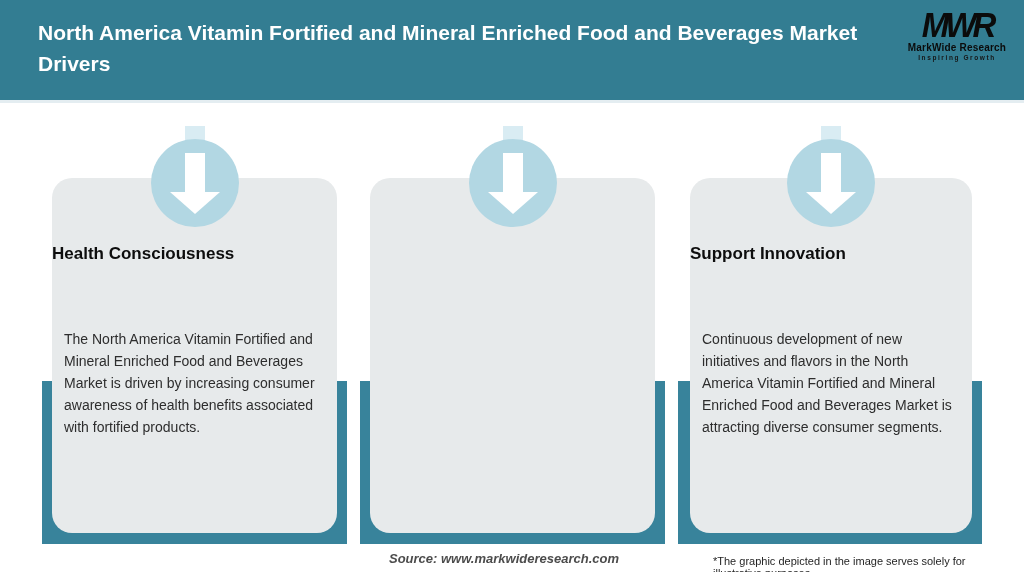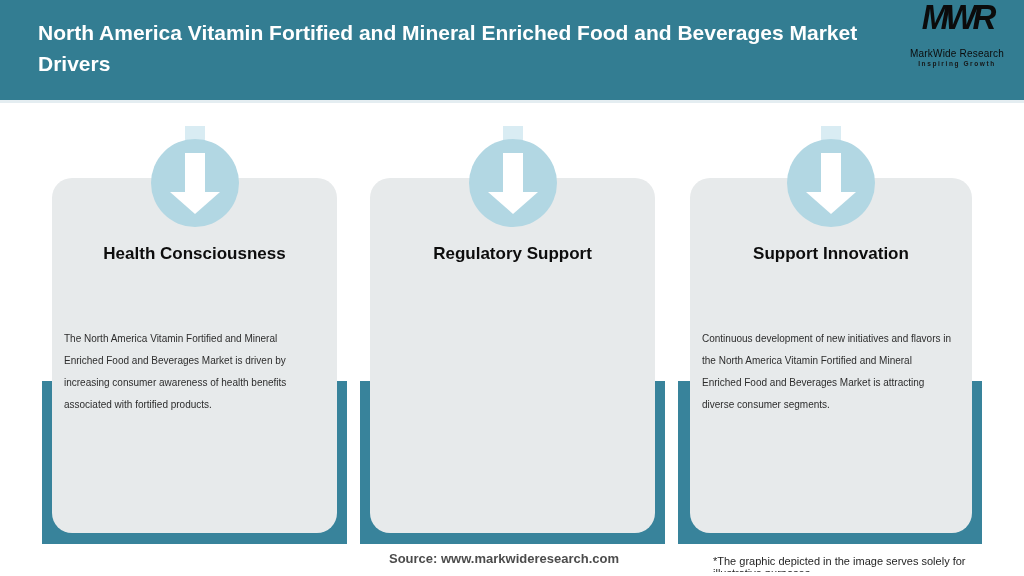--- a/index.html
+++ b/index.html
@@ -7,54 +7,54 @@
   body { font-family:"Liberation Sans", sans-serif; background:#ffffff; }
   .stage { position:relative; width:1024px; height:572px; background:#ffffff; overflow:hidden; }
 
   
   .header { position:absolute; top:0; left:0; width:1024px; height:100px; background:#337d92; }
   .header-underline { position:absolute; top:100px; left:0; width:1024px; height:3px; background:#e4edf1; }
   .header-title {
     position:absolute; left:38px; top:17px; width:860px;
     color:#ffffff; font-size:21px; font-weight:bold; line-height:31px;
   }
-  .logo { position:absolute; top:0; right:8px; width:118px; text-align:center; color:#0b0b0b; }
+  .logo { position:absolute; top:8px; right:8px; width:118px; text-align:center; color:#0b0b0b; }
   .logo-mwr { font-size:33px; font-weight:bold; font-style:italic; letter-spacing:-4px; line-height:34px; transform:scaleY(1.05); }
-  .logo-name { font-size:10px; font-weight:normal; letter-spacing:0.2px; margin-top:14px; color:#0b0b0b; }
+  .logo-name { font-size:10px; font-weight:bold; letter-spacing:0.2px; margin-top:0px; color:#0b0b0b; }
   .logo-tag { font-size:6.5px; font-weight:bold; letter-spacing:1.6px; margin-top:1px; color:#161616; }
 
   
   .band { position:absolute; top:381px; height:163px; background:#38839b; }
   .band-1 { left:42px;  width:305px; }
   .band-2 { left:360px; width:305px; }
   .band-3 { left:678px; width:304px; }
 
   
   .card { position:absolute; top:178px; height:355px; background:#e7eaeb; border-radius:20px; }
   .card-1 { left:52px;  width:285px; }
   .card-2 { left:370px; width:285px; }
   .card-3 { left:690px; width:282px; }
-  .card-title { margin-top:66px; text-align:center; font-size:17px; font-weight:bold; color:#0d0d0d; }
+  .card-title { margin-top:66px; text-align:left; font-size:17px; font-weight:bold; color:#0d0d0d; }
   .card-body {
     position:absolute; top:150px; left:12px; right:18px;
-    font-size:10px; line-height:22px; color:#2d2d2d;
+    font-size:14px; line-height:22px; color:#2d2d2d;
   }
 
   
   .icon-wrap { position:absolute; top:126px; width:88px; height:101px; }
   .icon-1 { left:151px; } .icon-2 { left:469px; } .icon-3 { left:787px; }
   .icon-tab { position:absolute; top:0; left:34px; width:20px; height:18px; background:#d9ecf3; }
   .icon-circle { position:absolute; top:13px; left:0; width:88px; height:88px; border-radius:50%; background:#b2d7e3; }
   .arrow-shaft { position:absolute; top:14px; left:34px; width:20px; height:40px; background:#ffffff; }
   .arrow-head { position:absolute; top:53px; left:19px; width:0; height:0;
     border-left:25px solid transparent; border-right:25px solid transparent; border-top:22px solid #ffffff; }
 
   
   .source { position:absolute; top:551px; left:329px; width:350px; text-align:center;
-    font-size:13px; font-weight:bold; color:#4c4c4c; }
+    font-size:13px; font-weight:bold; color:#4c4c4c;font-style:italic; }
   .disclaimer { position:absolute; top:555px; right:11px; width:300px; 
     font-size:11px; color:#1f1f1f; }
 </style>
 </head>
 <body>
 
 <div class="stage">
 
   <div class="header">
     <div class="header-title">North America Vitamin Fortified and Mineral Enriched Food and Beverages Market Drivers</div>
@@ -69,21 +69,20 @@
   <div class="band band-1"></div>
   <div class="band band-2"></div>
   <div class="band band-3"></div>
 
   <div class="card card-1">
     <div class="card-title">Health Consciousness</div>
     <div class="card-body">The North America Vitamin Fortified and Mineral Enriched Food and Beverages Market is driven by increasing consumer awareness of health benefits associated with fortified products.</div>
   </div>
 
   <div class="card card-2">
-    <div class="card-title">Regulatory Support</div>
   </div>
 
   <div class="card card-3">
     <div class="card-title">Support Innovation</div>
     <div class="card-body">Continuous development of new initiatives and flavors in the North America Vitamin Fortified and Mineral Enriched Food and Beverages Market is attracting diverse consumer segments.</div>
   </div>
 
   <div class="icon-wrap icon-1">
     <div class="icon-tab"></div>
     <div class="icon-circle">

